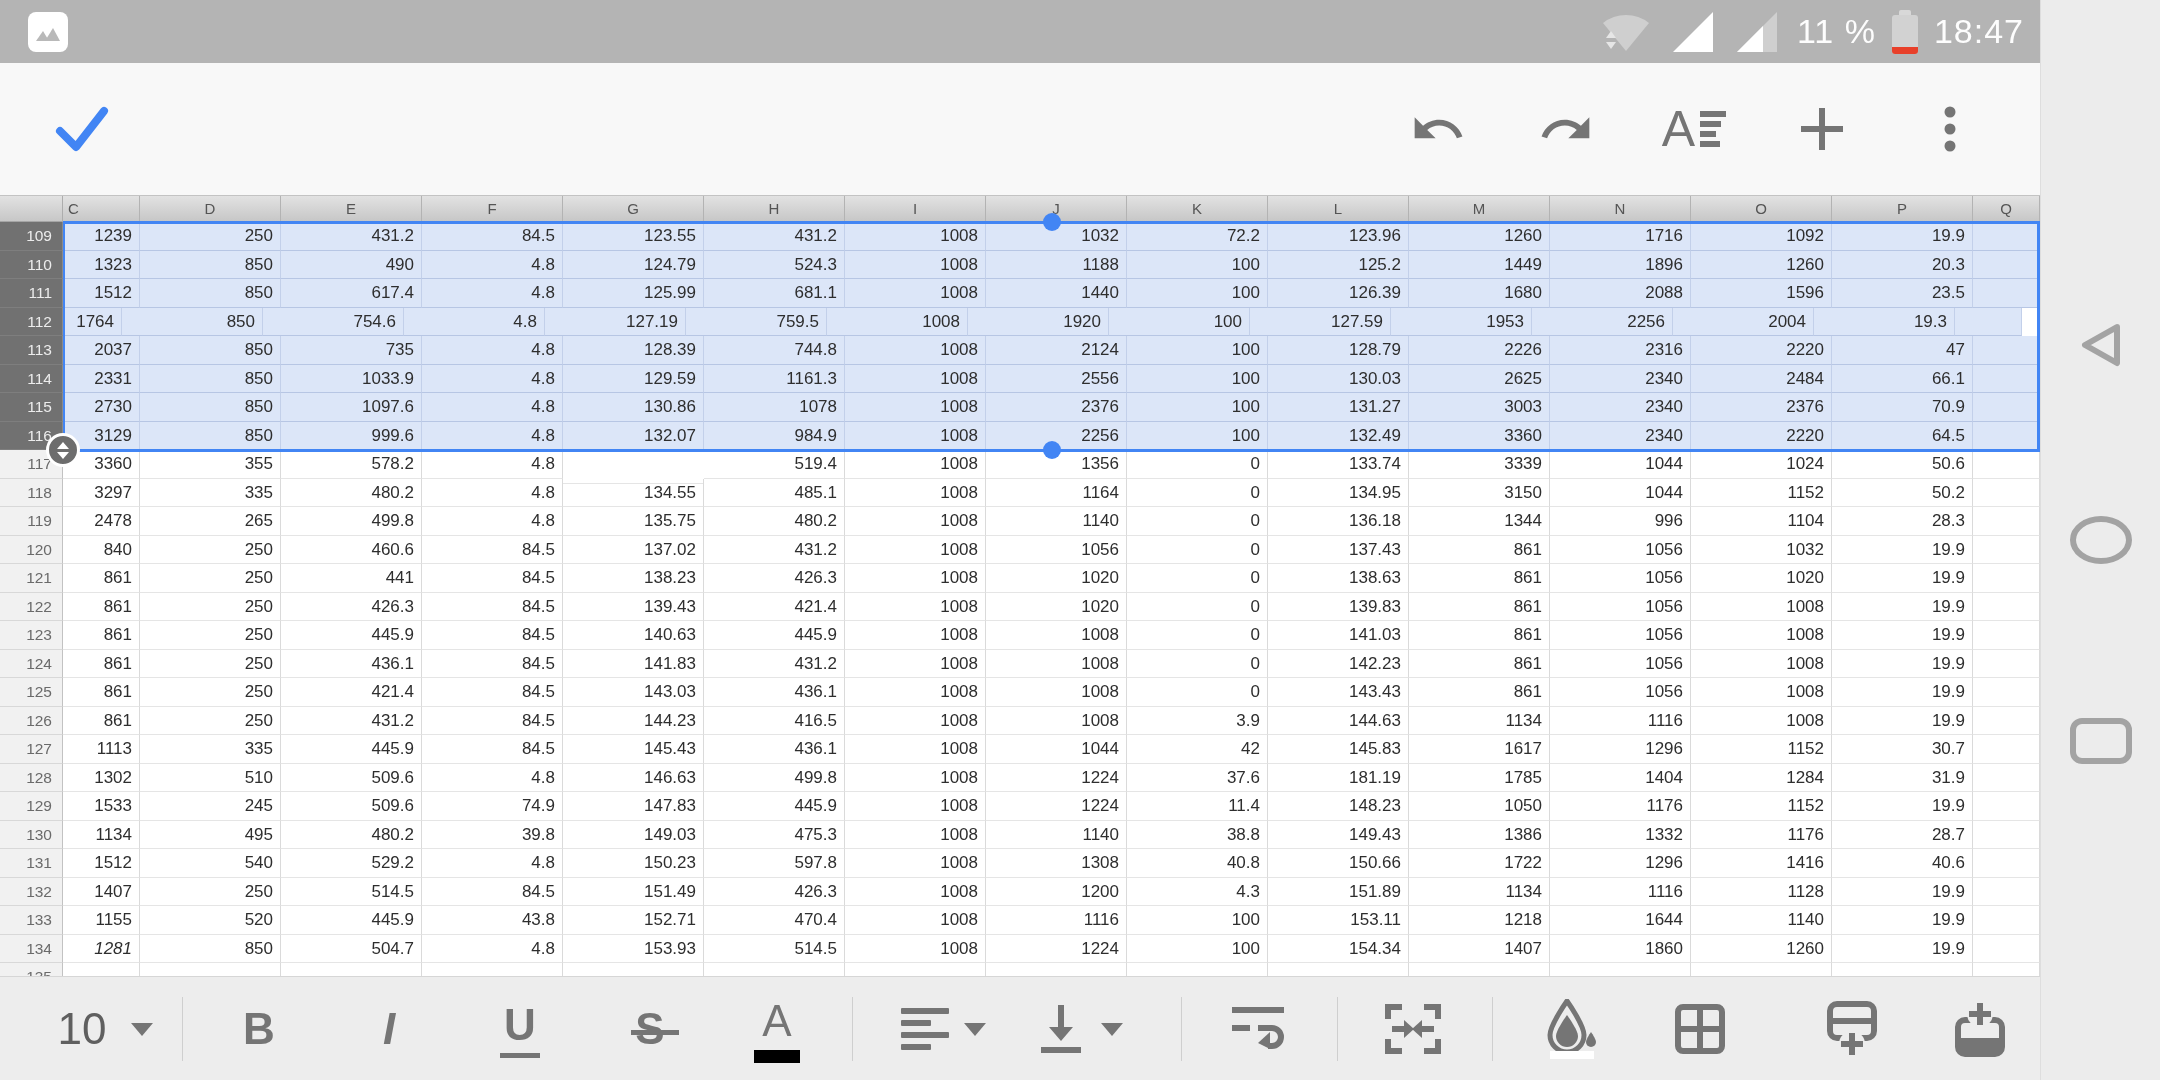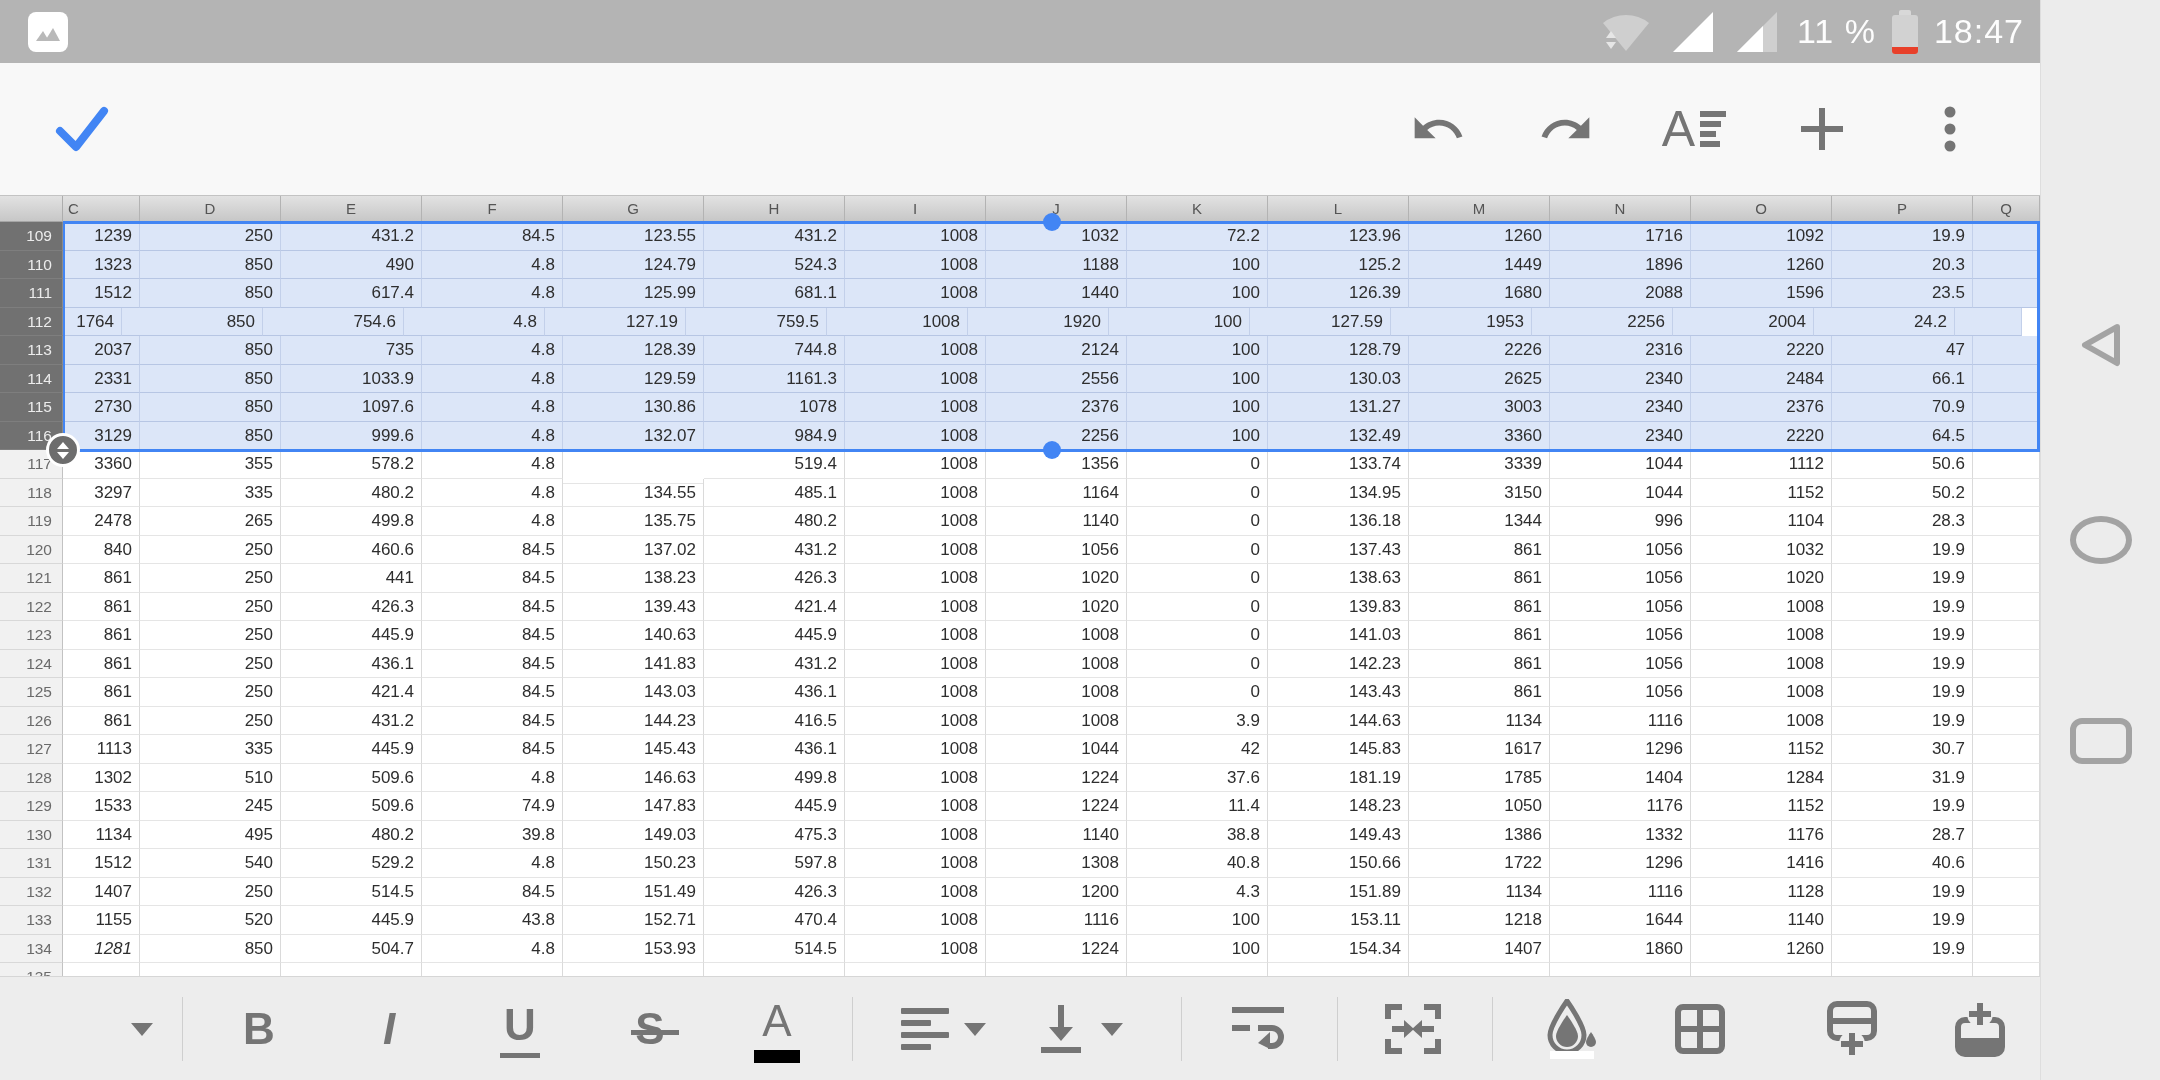--- a/index.html
+++ b/index.html
@@ -242,21 +242,21 @@
             <div class="cell sel" style="width: 141px;">4.8</div>
             <div class="cell sel" style="width: 141px;">127.19</div>
             <div class="cell sel" style="width: 141px;">759.5</div>
             <div class="cell sel" style="width: 141px;">1008</div>
             <div class="cell sel" style="width: 141px;">1920</div>
             <div class="cell sel" style="width: 141px;">100</div>
             <div class="cell sel" style="width: 141px;">127.59</div>
             <div class="cell sel" style="width: 141px;">1953</div>
             <div class="cell sel" style="width: 141px;">2256</div>
             <div class="cell sel" style="width: 141px;">2004</div>
-            <div class="cell sel" style="width: 141px;">24.2</div>
+            <div class="cell sel" style="width: 141px;">19.3</div>
             <div class="cell sel" style="width: 67px;"></div>
           </div>
           <div class="grid-row">
             <div class="row-h selh">113</div>
             <div class="cell sel" style="width: 77px;">2037</div>
             <div class="cell sel" style="width: 141px;">850</div>
             <div class="cell sel" style="width: 141px;">735</div>
             <div class="cell sel" style="width: 141px;">4.8</div>
             <div class="cell sel" style="width: 141px;">128.39</div>
             <div class="cell sel" style="width: 141px;">744.8</div>
@@ -331,21 +331,21 @@
             <div class="cell" style="width: 141px;">578.2</div>
             <div class="cell" style="width: 141px;">4.8</div>
             <div class="cell" style="width: 141px; margin-top: 33px;">133.32</div>
             <div class="cell" style="width: 141px;">519.4</div>
             <div class="cell" style="width: 141px;">1008</div>
             <div class="cell" style="width: 141px;">1356</div>
             <div class="cell" style="width: 141px;">0</div>
             <div class="cell" style="width: 141px;">133.74</div>
             <div class="cell" style="width: 141px;">3339</div>
             <div class="cell" style="width: 141px;">1044</div>
-            <div class="cell" style="width: 141px;">1112</div>
+            <div class="cell" style="width: 141px;">1024</div>
             <div class="cell" style="width: 141px;">50.6</div>
             <div class="cell" style="width: 67px;"></div>
           </div>
           <div class="grid-row">
             <div class="row-h">118</div>
             <div class="cell" style="width: 77px;">3297</div>
             <div class="cell" style="width: 141px;">335</div>
             <div class="cell" style="width: 141px;">480.2</div>
             <div class="cell" style="width: 141px;">4.8</div>
             <div class="cell" style="width: 141px;">134.55</div>
@@ -674,20 +674,23 @@
       <div class="sel-line" style="right:0;top:26px;height:228px;width:3px;"></div>
       <div class="handle" style="left:1043px;top:17px;"></div>
       <div class="handle" style="left:1043px;top:245px;"></div>
       <div class="row-ext" style="left:46px;top:237px;">
         <span class="tri-up"></span>
         <span class="tri-dn"></span>
       </div>
     </div>
 
     <div class="bottom-toolbar">
+      <div class="bt" style="left:34px;width:96px;">
+        <span class="size-val">10</span>
+      </div>
       <div class="bt" style="left:122px;width:40px;">
           <span class="caret"></span>
         </div>
       <div class="sepv" style="left:182px;"></div>
 
       <div class="bt" style="left:227px;width:64px;">
         <span class="glyph">B</span>
       </div>
       <div class="bt" style="left:357px;width:64px;">
         <span class="glyph" style="font-style:italic;">I</span>

